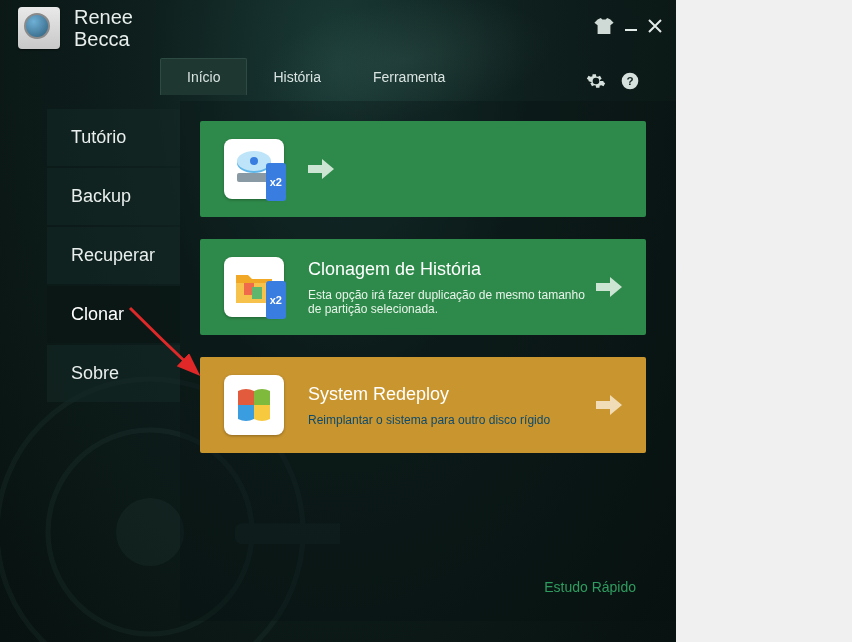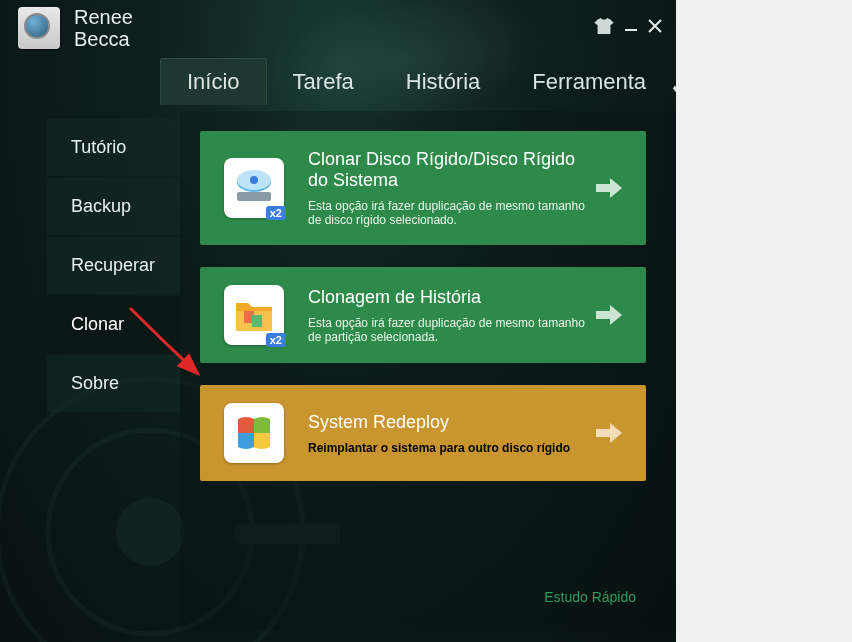--- a/index.html
+++ b/index.html
@@ -40,21 +40,21 @@
     .app-name { color:#e8eeec; font-size:20px; line-height:1.1; }
     .title-controls { margin-left:auto; display:flex; gap:10px; align-items:center; }
     .tshirt-icon svg { width:20px; height:16px; }
     .min-btn, .close-btn { color:#dfe7e4; cursor:pointer; font-size:16px; }
     .close-btn svg { width:14px; height:14px; }
     .nav {
       display:flex; align-items:flex-end; margin-top:4px; padding: 0 30px 0 160px;
       position:relative; z-index:2;
     }
     .nav-tab {
-      color:#d9e4e1; font-size:22px; padding:10px 26px; cursor:pointer;
+      color:#d9e4e1; font-size:14px; padding:10px 26px; cursor:pointer;
     }
     .nav-tab.active {
       background:#1f3731; border:1px solid #2d4a43; border-bottom:none;
       border-radius:2px 2px 0 0;
     }
     .nav-right { margin-left:auto; display:flex; gap:14px; align-items:center; padding-right:6px;}
     .gear-icon svg, .help-icon svg { width:20px; height:20px; }
     .content {
       display:flex; margin-top:6px; height:520px; position:relative; z-index:2;
     }
@@ -81,29 +81,29 @@
     .card.gold { background:#c9952f; }
     .card-icon {
       width:60px; height:60px; border-radius:8px;
       background:#fff; margin-right:24px; position:relative;
       box-shadow:0 1px 3px rgba(0,0,0,.3);
       flex-shrink:0;
     }
     .card-icon .badge {
       position:absolute; right:-2px; bottom:-2px;
       background:#3a7de0; color:#fff; font-size:11px; font-weight:bold;
-      padding:1px 4px; border-radius:3px;
+      padding:13px 4px; border-radius:3px;
     }
     .disk-g{ position:absolute; left:10px; top:12px; width:40px; height:34px;}
     .folder-g{ position:absolute; left:10px; top:12px; width:40px; height:36px;}
     .win-g{ position:absolute; left:12px; top:12px; width:36px; height:36px;}
     .card-text { flex:1; color:#fff; }
     .card-title { font-size:18px; margin-bottom:8px; }
     .card-desc { font-size:12px; color:#e8f4ea; }
-    .card.gold .card-desc { color:#000000;font-weight:bold; }
+    .card.gold .card-desc { color:#0c4a6e; }
     .card-arrow { width:26px; height:20px; opacity:.85; }
     .quick-link {
       position:absolute; right:40px; bottom:26px;
       color:#2f9c5f; font-size:14px; cursor:pointer;
     }
     .red-arrow {
       position:absolute; left:122px; top:300px; z-index:5; pointer-events:none;
     }
     .hdd-bg{
       position:absolute; left:-40px; bottom:-60px; width:380px; height:340px;
@@ -143,21 +143,20 @@
       <span class="close-btn">
         <svg viewBox="0 0 14 14">
             <path d="M1 1 L13 13 M13 1 L1 13" stroke="#e3ebe8" stroke-width="2"></path>
           </svg>
       </span>
     </div>
   </div>
 
   <div class="nav">
     <div class="nav-tab active">Início</div>
-    <div class="nav-tab">Tarefa</div>
     <div class="nav-tab">História</div>
     <div class="nav-tab">Ferramenta</div>
     <div class="nav-right">
       <span class="gear-icon">
         <svg viewBox="0 0 24 24">
             <path fill="#d6e0dd" d="M12 8a4 4 0 100 8 4 4 0 000-8zm9 4a7 7 0 01-.1 1.2l2.1 1.6-2 3.4-2.5-1a7 7 0 01-2 .1l-.4 2.7h-4l-.4-2.7a7 7 0 01-2-.1l-2.5 1-2-3.4 2.1-1.6A7 7 0 013 12a7 7 0 01.1-1.2L1 9.2l2-3.4 2.5 1a7 7 0 012-.1L7.9 4h4l.4 2.7a7 7 0 012 .1l2.5-1 2 3.4-2.1 1.6c.1.4.1.8.1 1.2z"></path>
           </svg>
       </span>
       <span class="help-icon">
         <svg viewBox="0 0 24 24">
@@ -181,24 +180,20 @@
 
       <div class="card green">
         <div class="card-icon">
           <svg class="disk-g" viewBox="0 0 40 34">
             <ellipse cx="20" cy="12" rx="17" ry="10" fill="#5fb6e8"></ellipse>
             <ellipse cx="20" cy="10" rx="17" ry="10" fill="#bde4f8"></ellipse>
             <circle cx="20" cy="10" r="4" fill="#3a7de0"></circle>
             <rect x="3" y="22" width="34" height="9" rx="2" fill="#8a9aa5"></rect>
           </svg>
           <span class="badge">x2</span>
-        </div>
-        <div class="card-text">
-          <div class="card-title">Clonar Disco Rígido/Disco Rígido do Sistema</div>
-          <div class="card-desc">Esta opção irá fazer duplicação de mesmo tamanho de disco rígido selecionado.</div>
         </div>
         <svg class="card-arrow" viewBox="0 0 26 20">
           <path d="M0 6 h14 v-6 l12 10 -12 10 v-6 h-14 z" fill="#e8f4ea"></path>
         </svg>
       </div>
 
       <div class="card green">
         <div class="card-icon">
           <svg class="folder-g" viewBox="0 0 40 36">
             <path d="M2 8 h12 l4 4 h20 v22 h-36 z" fill="#f7c24b"></path>

